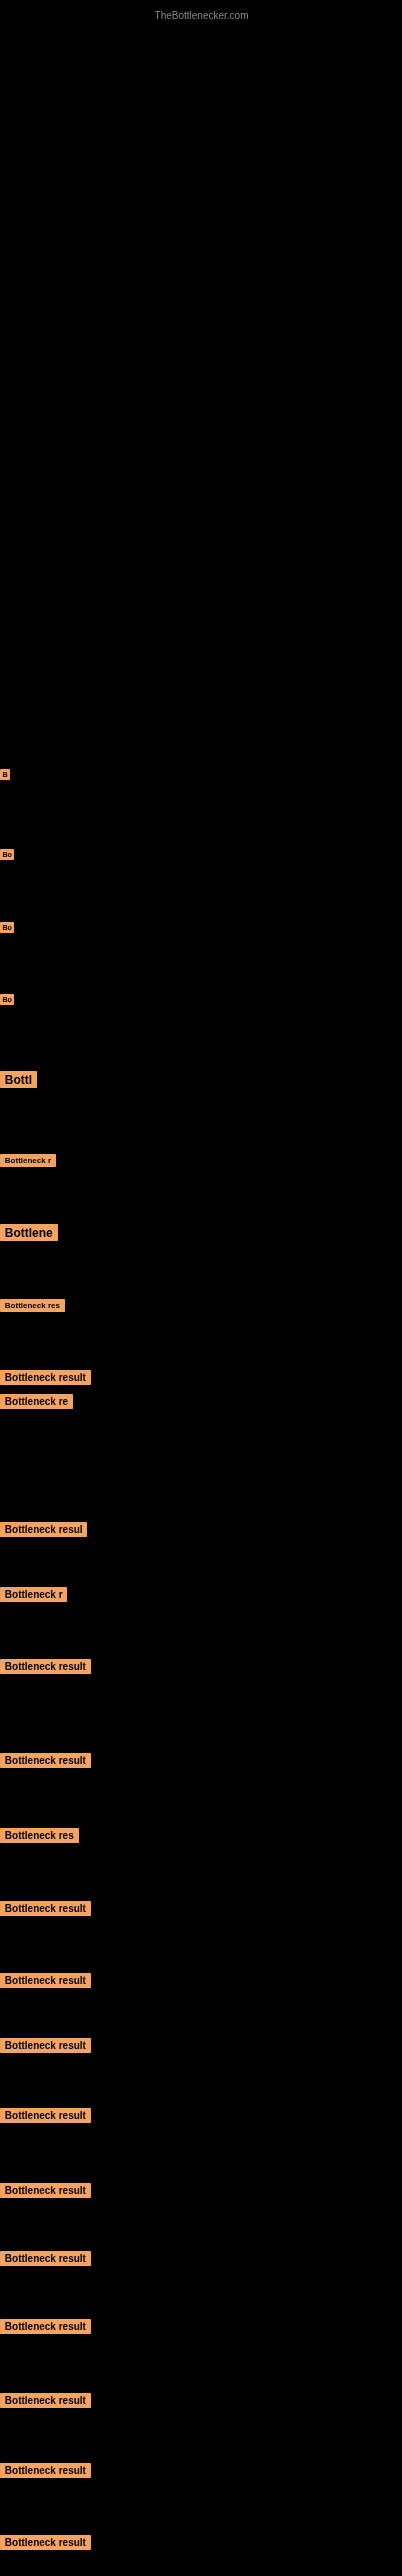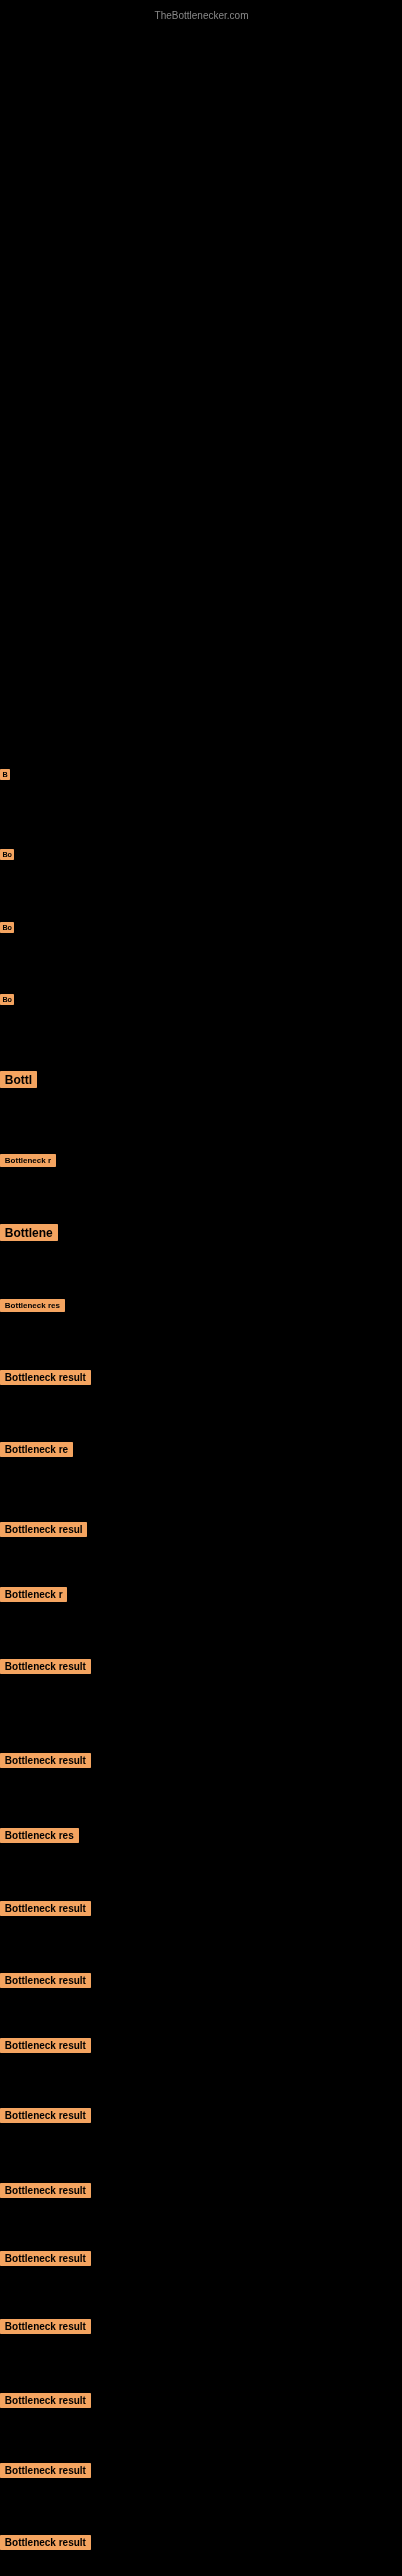--- a/index.html
+++ b/index.html
@@ -52,21 +52,21 @@
 <div id="labels-container">
     <div class="label-row" style="top: 765px; left: 0px;"><span class="bottleneck-label" style="font-size: 7.2px; padding: 0.8px 2.4px;">B</span></div>
     <div class="label-row" style="top: 845px; left: 0px;"><span class="bottleneck-label" style="font-size: 7.2px; padding: 0.8px 2.4px;">Bo</span></div>
     <div class="label-row" style="top: 918px; left: 0px;"><span class="bottleneck-label" style="font-size: 7.2px; padding: 0.8px 2.4px;">Bo</span></div>
     <div class="label-row" style="top: 990px; left: 0px;"><span class="bottleneck-label" style="font-size: 7.2px; padding: 0.8px 2.4px;">Bo</span></div>
     <div class="label-row" style="top: 1071px; left: 0px;"><span class="bottleneck-label" style="font-size: 12px;">Bottl</span></div>
     <div class="label-row" style="top: 1151px; left: 0px;"><span class="bottleneck-label" style="font-size: 8px;">Bottleneck r</span></div>
     <div class="label-row" style="top: 1224px; left: 0px;"><span class="bottleneck-label" style="font-size: 12px;">Bottlene</span></div>
     <div class="label-row" style="top: 1296px; left: 0px;"><span class="bottleneck-label" style="font-size: 8px;">Bottleneck res</span></div>
     <div class="label-row" style="top: 1369px; left: 0px;"><span class="bottleneck-label">Bottleneck result</span></div>
-    <div class="label-row" style="top: 1441px; left: 0px;"><span class="bottleneck-label">Bottleneck re</span></div>
+    <div class="label-row" style="top: 1393px; left: 0px;"><span class="bottleneck-label">Bottleneck re</span></div>
     <div class="label-row" style="top: 1521px; left: 0px;"><span class="bottleneck-label">Bottleneck resul</span></div>
     <div class="label-row" style="top: 1586px; left: 0px;"><span class="bottleneck-label">Bottleneck r</span></div>
     <div class="label-row" style="top: 1658px; left: 0px;"><span class="bottleneck-label">Bottleneck result</span></div>
     <div class="label-row" style="top: 1752px; left: 0px;"><span class="bottleneck-label">Bottleneck result</span></div>
     <div class="label-row" style="top: 1827px; left: 0px;"><span class="bottleneck-label">Bottleneck res</span></div>
     <div class="label-row" style="top: 1900px; left: 0px;"><span class="bottleneck-label">Bottleneck result</span></div>
     <div class="label-row" style="top: 1972px; left: 0px;"><span class="bottleneck-label">Bottleneck result</span></div>
     <div class="label-row" style="top: 2037px; left: 0px;"><span class="bottleneck-label">Bottleneck result</span></div>
     <div class="label-row" style="top: 2107px; left: 0px;"><span class="bottleneck-label">Bottleneck result</span></div>
     <div class="label-row" style="top: 2182px; left: 0px;"><span class="bottleneck-label">Bottleneck result</span></div>

